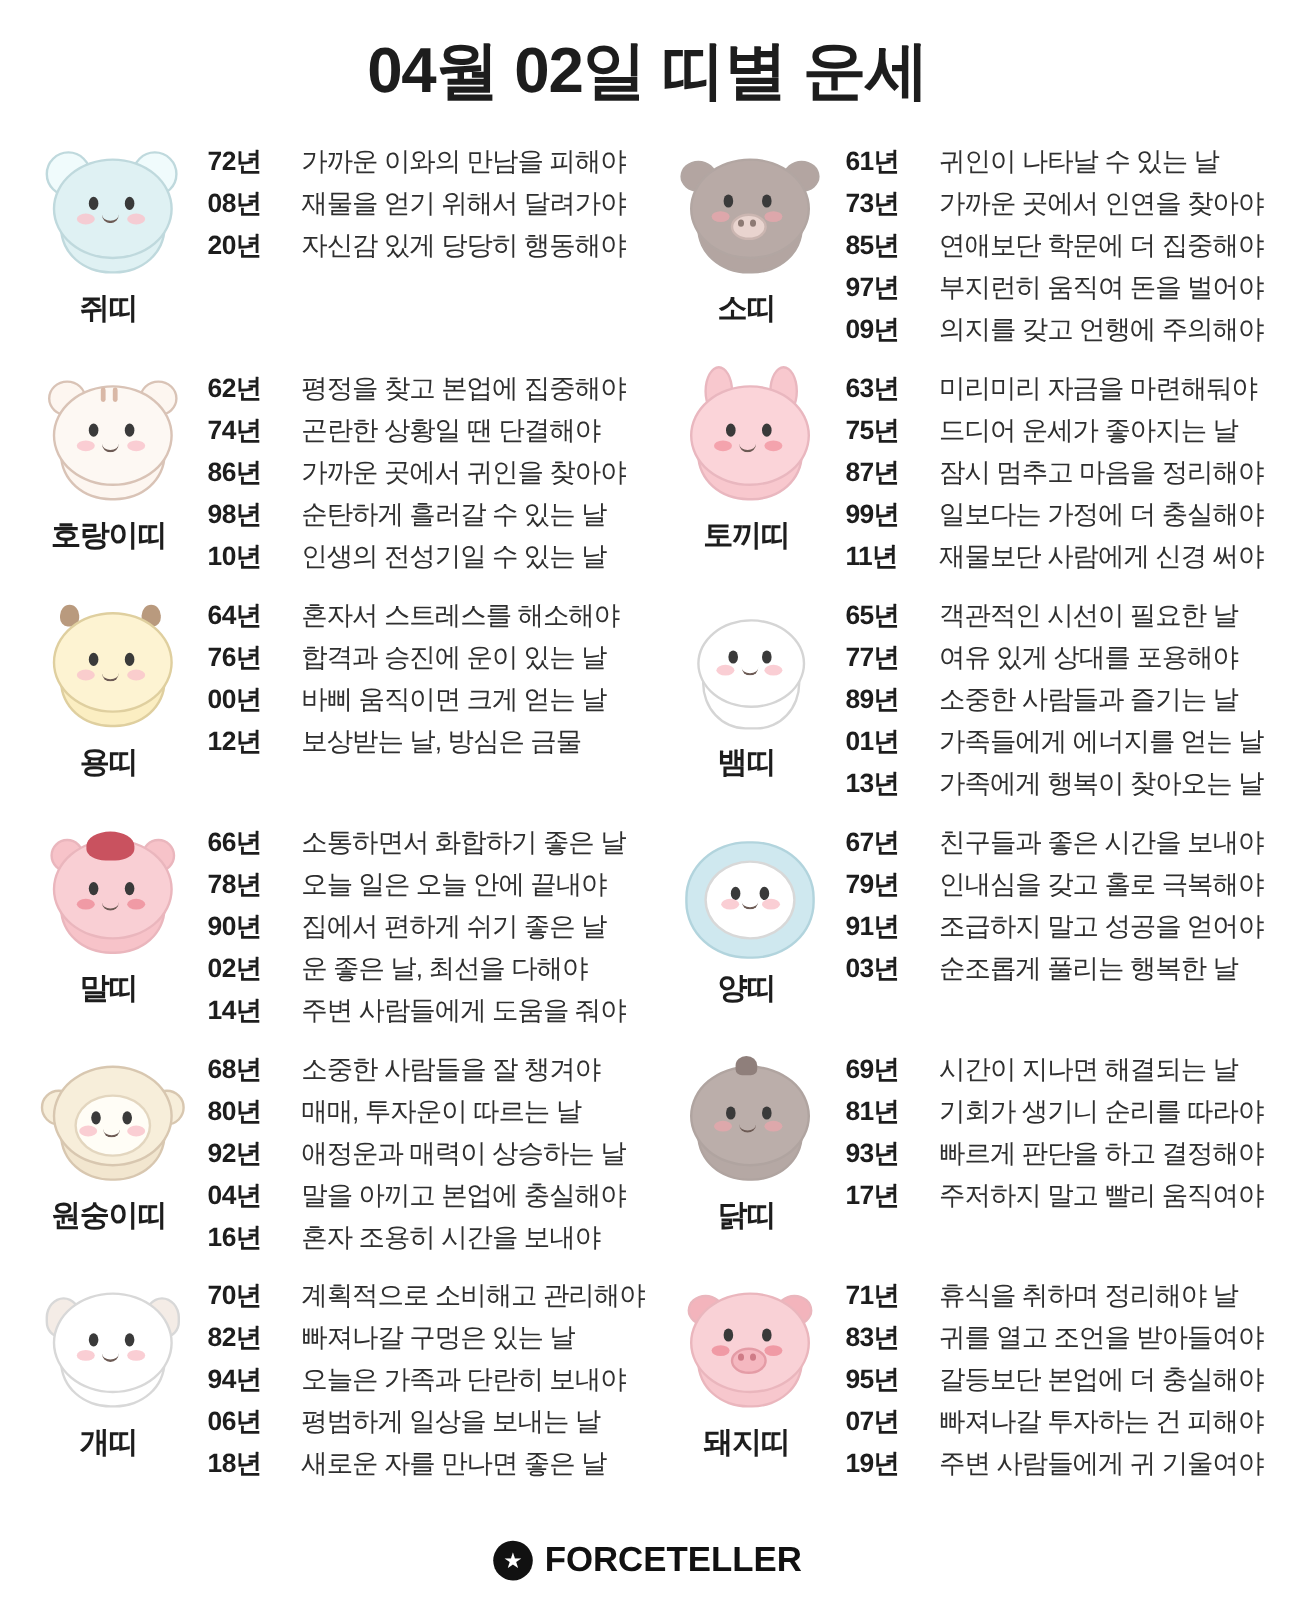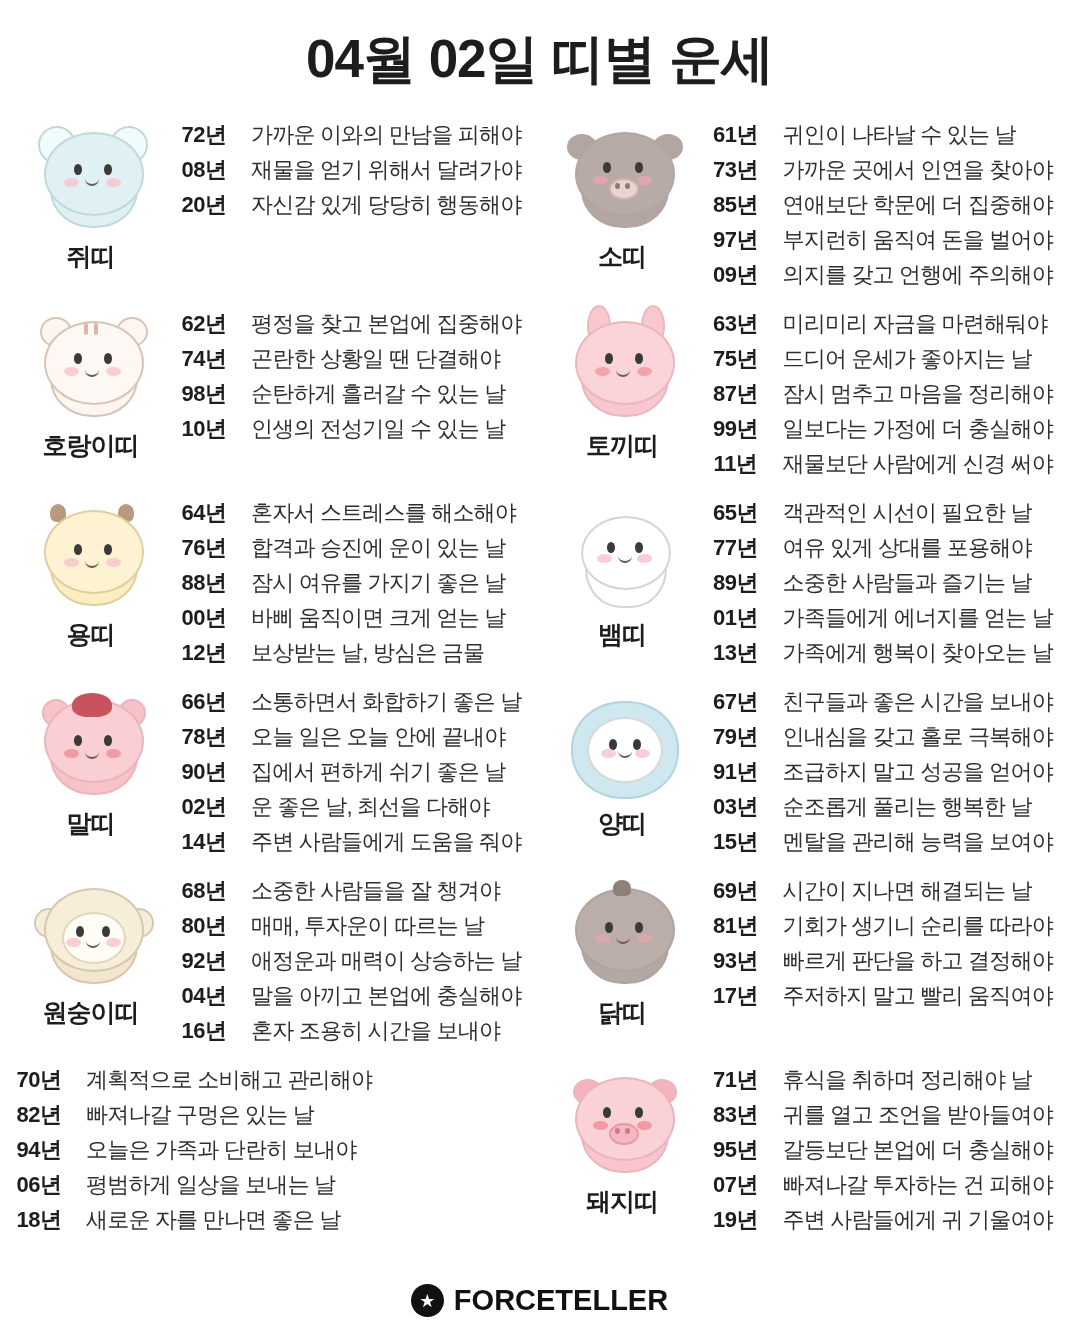--- a/index.html
+++ b/index.html
@@ -71,21 +71,21 @@
   }
   .line {
     display: flex;
     align-items: baseline;
     height: 35px;
   }
   .yr {
     font-size: 22px;
     font-weight: bold;
     width: 62px;
-    text-align: center;
+    text-align: left;
     flex: 0 0 62px;
     color: #1d1d1d;
     letter-spacing: -0.5px;
   }
   .txt {
     font-size: 22px;
     margin-left: 16px;
     color: #2f2f2f;
     letter-spacing: -0.8px;
     white-space: nowrap;
@@ -295,20 +295,24 @@
         <div class="lines">
           <div class="line">
             <span class="yr">62년</span>
             <span class="txt">평정을 찾고 본업에 집중해야</span>
           </div>
           <div class="line">
             <span class="yr">74년</span>
             <span class="txt">곤란한 상황일 땐 단결해야</span>
           </div>
           <div class="line">
+            <span class="yr">86년</span>
+            <span class="txt">가까운 곳에서 귀인을 찾아야</span>
+          </div>
+          <div class="line">
             <span class="yr">98년</span>
             <span class="txt">순탄하게 흘러갈 수 있는 날</span>
           </div>
           <div class="line">
             <span class="yr">10년</span>
             <span class="txt">인생의 전성기일 수 있는 날</span>
           </div>
         </div>
       </div>
       <div class="cell">
@@ -365,24 +369,20 @@
           <div class="zodiac-name">용띠</div>
         </div>
         <div class="lines">
           <div class="line">
             <span class="yr">64년</span>
             <span class="txt">혼자서 스트레스를 해소해야</span>
           </div>
           <div class="line">
             <span class="yr">76년</span>
             <span class="txt">합격과 승진에 운이 있는 날</span>
-          </div>
-          <div class="line">
-            <span class="yr">88년</span>
-            <span class="txt">잠시 여유를 가지기 좋은 날</span>
           </div>
           <div class="line">
             <span class="yr">00년</span>
             <span class="txt">바삐 움직이면 크게 얻는 날</span>
           </div>
           <div class="line">
             <span class="yr">12년</span>
             <span class="txt">보상받는 날, 방심은 금물</span>
           </div>
         </div>
@@ -485,24 +485,20 @@
             <span class="txt">인내심을 갖고 홀로 극복해야</span>
           </div>
           <div class="line">
             <span class="yr">91년</span>
             <span class="txt">조급하지 말고 성공을 얻어야</span>
           </div>
           <div class="line">
             <span class="yr">03년</span>
             <span class="txt">순조롭게 풀리는 행복한 날</span>
           </div>
-          <div class="line">
-            <span class="yr">15년</span>
-            <span class="txt">멘탈을 관리해 능력을 보여야</span>
-          </div>
         </div>
       </div>
       <div class="cell">
         <div class="mascot">
           <div class="art">
             <div class="blob body" style="border-color:#d8c7b0;background:#f2e6cf;"></div>
             <div class="ear" style="left:4px;top:32px;width:26px;height:26px;border-color:#d8c7b0;background:#f7eeda;"></div>
             <div class="ear" style="left:94px;top:32px;width:26px;height:26px;border-color:#d8c7b0;background:#f7eeda;"></div>
             <div class="blob head" style="border-color:#d8c7b0;background:#f7eeda;"></div>
             <div class="blob" style="left:32px;top:36px;width:60px;height:48px;border-radius:50%;background:#fffdf6;border:2px solid #e3d6bf;"></div>
@@ -564,20 +560,34 @@
             <span class="yr">93년</span>
             <span class="txt">빠르게 판단을 하고 결정해야</span>
           </div>
           <div class="line">
             <span class="yr">17년</span>
             <span class="txt">주저하지 말고 빨리 움직여야</span>
           </div>
         </div>
       </div>
       <div class="cell">
+        <div class="mascot">
+          <div class="art">
+            <div class="blob body" style="border-color:#d8d8d8;background:#fff;"></div>
+            <div class="ear" style="left:8px;top:16px;width:26px;height:30px;border-color:#d8d8d8;background:#f4ece6;border-radius:50% 50% 40% 40%;"></div>
+            <div class="ear" style="left:90px;top:16px;width:26px;height:30px;border-color:#d8d8d8;background:#f4ece6;border-radius:50% 50% 40% 40%;"></div>
+            <div class="blob head" style="border-color:#d8d8d8;background:#fff;"></div>
+            <div class="eye" style="left:44px;top:46px;"></div>
+            <div class="eye" style="left:74px;top:46px;"></div>
+            <div class="cheek" style="left:34px;top:60px;"></div>
+            <div class="cheek" style="left:76px;top:60px;"></div>
+            <div class="mouth" style="left:55px;top:60px;"></div>
+          </div>
+          <div class="zodiac-name">개띠</div>
+        </div>
         <div class="lines">
           <div class="line">
             <span class="yr">70년</span>
             <span class="txt">계획적으로 소비해고 관리해야</span>
           </div>
           <div class="line">
             <span class="yr">82년</span>
             <span class="txt">빠져나갈 구멍은 있는 날</span>
           </div>
           <div class="line">

